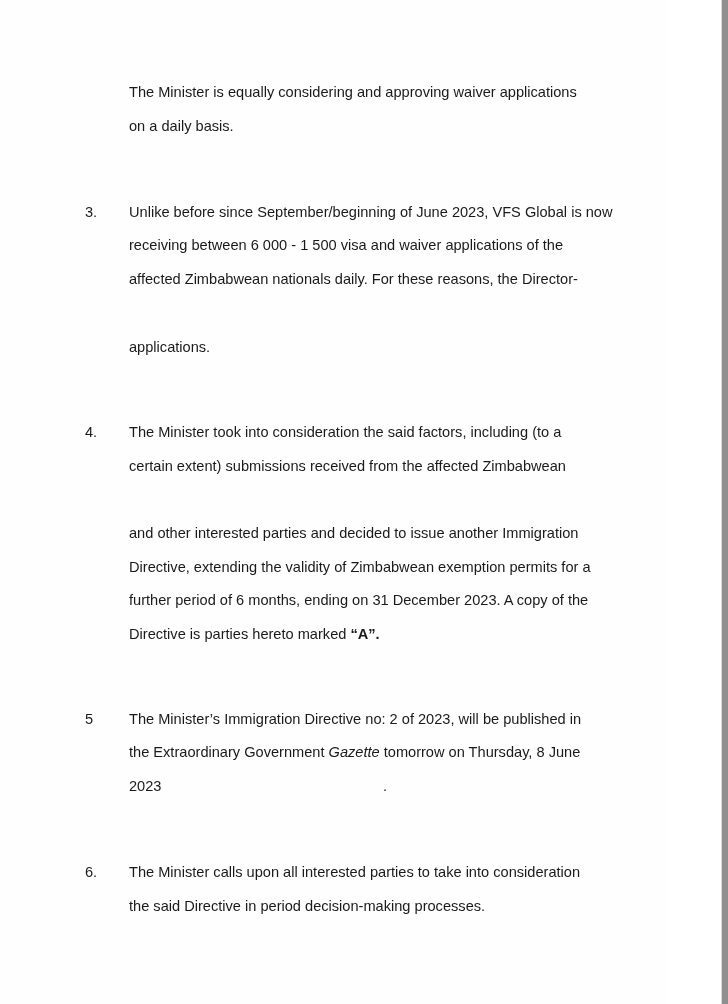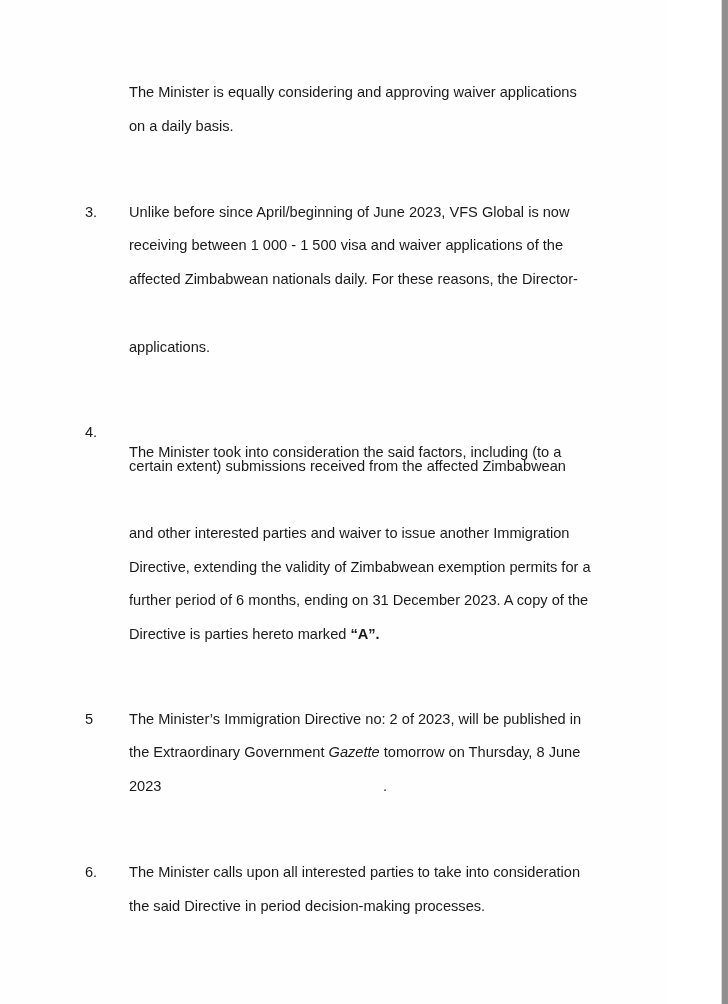--- a/index.html
+++ b/index.html
@@ -19,29 +19,29 @@
 </style>
 </head>
 <body>
 
 <div class="page">
 
   <div class="line txt" style="top:83px">The Minister is equally considering and approving waiver applications</div>
   <div class="line txt" style="top:117px">on a daily basis.</div>
 
   <div class="num" style="top:203px">3.</div>
-  <div class="line txt" style="top:203px">Unlike before since April/beginning of June 2023, VFS Global is now</div>
-  <div class="line txt" style="top:236px">receiving between 1 000 - 1 500 visa and waiver applications of the</div>
+  <div class="line txt" style="top:203px">Unlike before since September/beginning of June 2023, VFS Global is now</div>
+  <div class="line txt" style="top:236px">receiving between 6 000 - 1 500 visa and waiver applications of the</div>
   <div class="line txt" style="top:270px">affected Zimbabwean nationals daily. For these reasons, the Director-</div>
   <div class="line txt" style="top:338px">applications.</div>
 
   <div class="num" style="top:423px">4.</div>
-  <div class="line txt" style="top:443px">The Minister took into consideration the said factors, including (to a</div>
+  <div class="line txt" style="top:423px">The Minister took into consideration the said factors, including (to a</div>
   <div class="line txt" style="top:457px">certain extent) submissions received from the affected Zimbabwean</div>
-  <div class="line txt" style="top:524px">and other interested parties and waiver to issue another Immigration</div>
+  <div class="line txt" style="top:524px">and other interested parties and decided to issue another Immigration</div>
   <div class="line txt" style="top:558px">Directive, extending the validity of Zimbabwean exemption permits for a</div>
   <div class="line txt" style="top:591px">further period of 6 months, ending on 31 December 2023. A copy of the</div>
   <div class="line txt" style="top:625px"><span>Directive is parties hereto marked </span><b>“A”.</b></div>
 
   <div class="num" style="top:710px">5</div>
   <div class="line txt" style="top:710px">The Minister’s Immigration Directive no: 2 of 2023, will be published in</div>
   <div class="line txt" style="top:743px"><span>the Extraordinary Government </span><i>Gazette</i><span> tomorrow on Thursday, 8 June</span></div>
   <div class="line txt" style="top:777px">2023</div>
   <div class="line" style="top:777px; left:383px">.</div>
 

